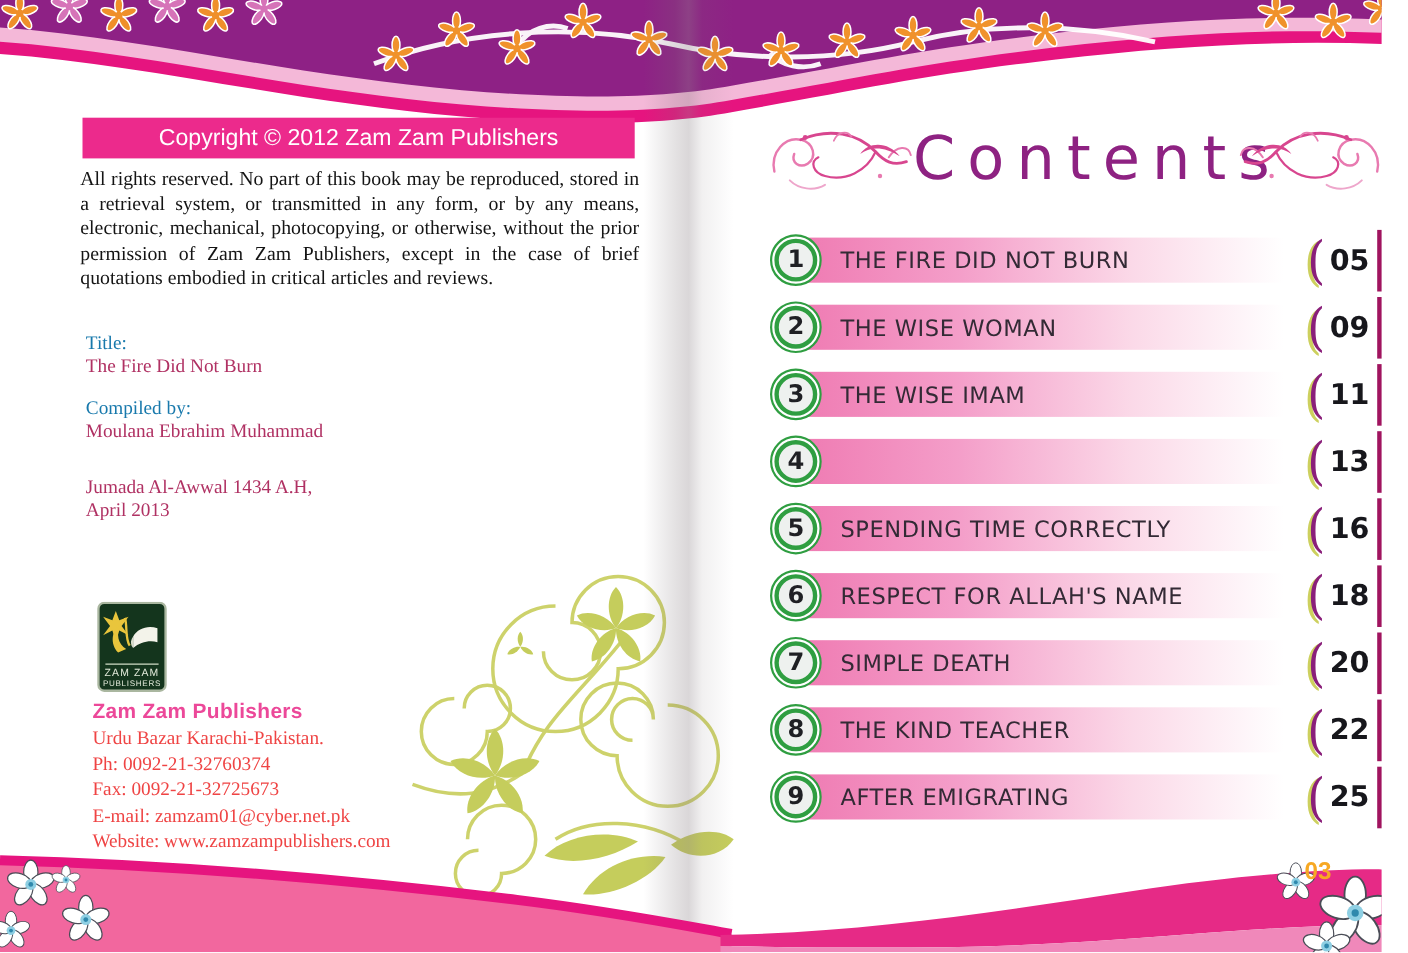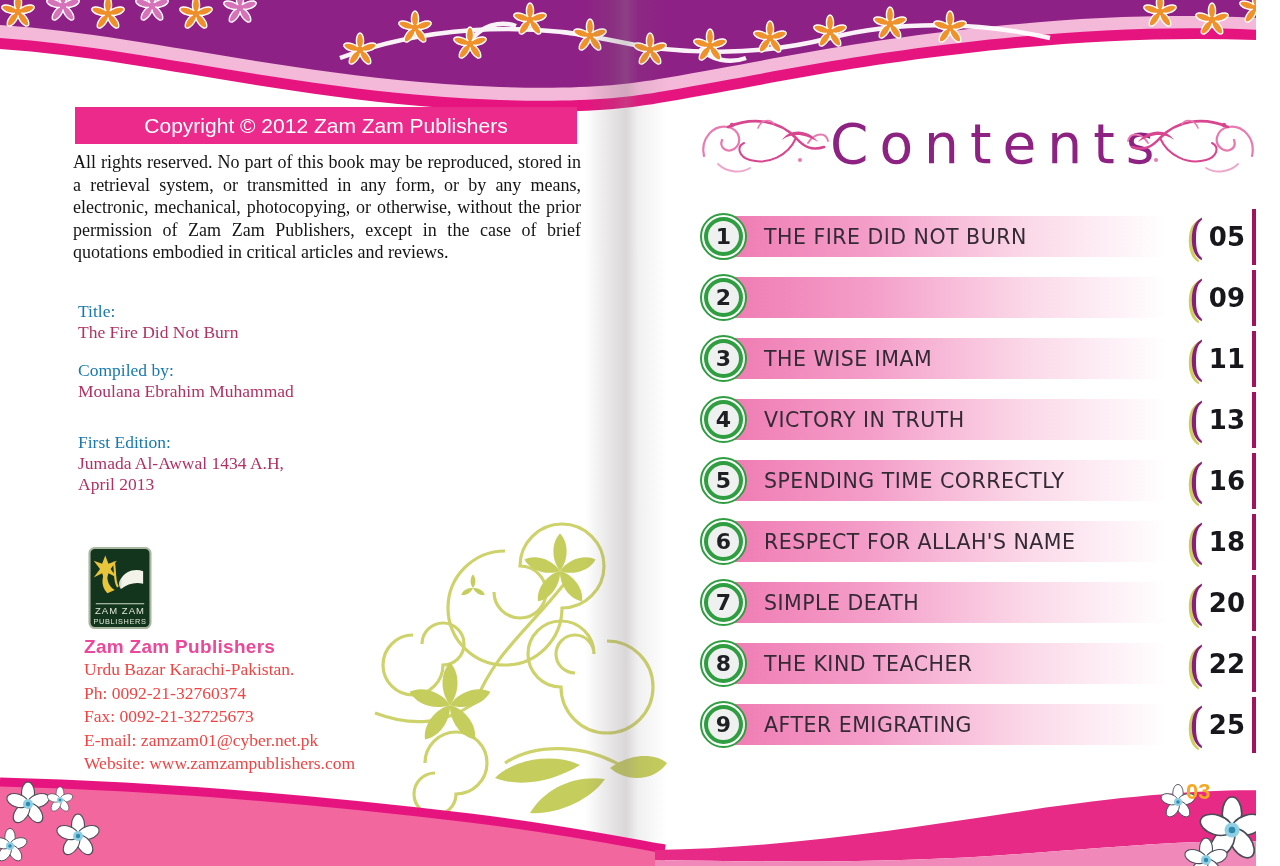--- a/index.html
+++ b/index.html
@@ -153,21 +153,20 @@
     <div class="copy-banner">Copyright © 2012 Zam Zam Publishers</div>
     <div class="rights">All rights reserved. No part of this book may be reproduced, stored in a retrieval system, or transmitted in any form, or by any means, electronic, mechanical, photocopying, or otherwise, without the prior permission of Zam Zam Publishers, except in the case of brief quotations embodied in critical articles and reviews.</div>
 
     <div class="meta">
       <p class="label">Title:</p>
       <p class="val">The Fire Did Not Burn</p>
       <div class="sp16"></div>
       <p class="label">Compiled by:</p>
       <p class="val">Moulana Ebrahim Muhammad</p>
       <div class="sp30"></div>
-      <p class="label">First Edition:</p>
       <p class="val">Jumada Al-Awwal 1434 A.H,</p>
       <p class="val">April 2013</p>
     </div>
 
     <div class="pub">
       <svg class="pub-logo" viewBox="0 0 60 78">
         <rect x="1" y="1" width="58" height="76" rx="5" fill="#14351d" stroke="#aab7a0" stroke-width="2"></rect>
         <polygon points="16,8 19,16 27,13 21,21 27,29 19,25 16,34 13,25 5,29 11,21 5,13 13,16" fill="#e9c53c"></polygon>
         <path d="M18,44 C11,37 12,25 20,20 C16,28 18,37 25,41 Z" fill="#e9c53c"></path>
         <path d="M24,14 C26,22 24,32 28,38" stroke="#e9c53c" stroke-width="2" fill="none"></path>
@@ -232,20 +231,21 @@
         </div>
       </div>
 
       <div class="toc-row">
         <div class="toc-bar"></div>
         <div class="toc-circle">
             <div class="toc-circle-in">
               <span class="toc-num">2</span>
             </div>
           </div>
+        <div class="toc-title">THE WISE WOMAN</div>
         <div class="toc-right">
           <span class="toc-paren">(</span>
           <span class="toc-page">09</span>
           <span class="toc-tick"></span>
         </div>
       </div>
 
       <div class="toc-row">
         <div class="toc-bar"></div>
         <div class="toc-circle">
@@ -261,21 +261,20 @@
         </div>
       </div>
 
       <div class="toc-row">
         <div class="toc-bar"></div>
         <div class="toc-circle">
             <div class="toc-circle-in">
               <span class="toc-num">4</span>
             </div>
           </div>
-        <div class="toc-title">VICTORY IN TRUTH</div>
         <div class="toc-right">
           <span class="toc-paren">(</span>
           <span class="toc-page">13</span>
           <span class="toc-tick"></span>
         </div>
       </div>
 
       <div class="toc-row">
         <div class="toc-bar"></div>
         <div class="toc-circle">

